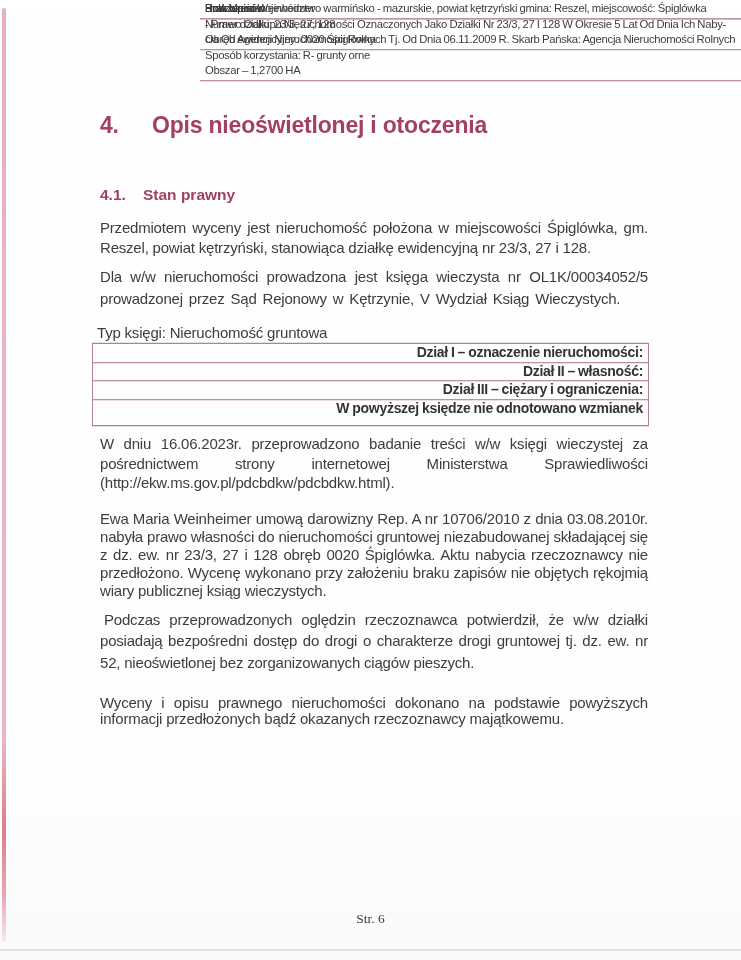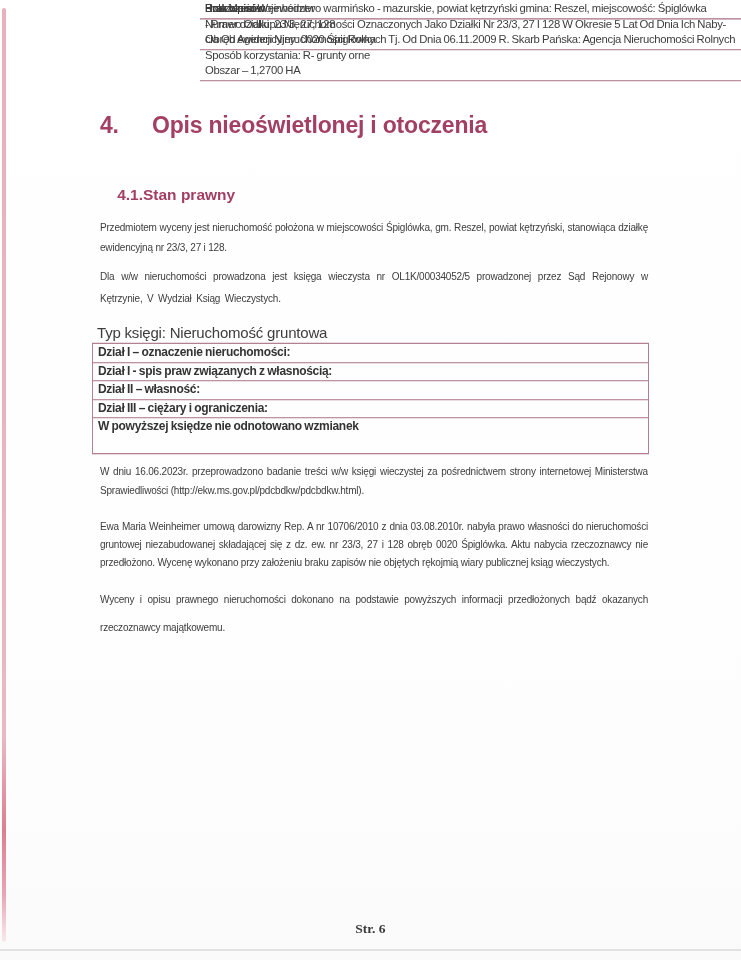--- a/index.html
+++ b/index.html
@@ -25,51 +25,51 @@
     background:rgba(198,195,192,0.45);
   }
   .content{position:absolute;left:100px;top:0;width:548px;}
   .h1{
     margin-top:112px;display:flex;align-items:baseline;
     color:#a23f63;font-weight:bold;font-size:23px;letter-spacing:-0.2px;
   }
   .h1 .num{width:52px;}
   .h2{
     margin-top:47px;display:flex;align-items:baseline;
-    color:#a23f63;font-weight:bold;font-size:15.5px;text-align:right;
+    color:#a23f63;font-weight:bold;font-size:15.5px;
   }
   .h2 .num{width:43px;}
   p{
-    margin:0;font-size:10px;letter-spacing:-0.2px;line-height:19.5px;
+    margin:0;font-size:15px;letter-spacing:-0.2px;line-height:19.5px;
     text-align:justify;color:#3d3d3d;
   }
   .p1{margin-top:14px;}
   .p2{margin-top:9px;line-height:22px;word-spacing:2px;}
   .reg-label{margin-top:14px;font-size:15px;letter-spacing:-0.2px;margin-left:-3px;}
   .reg-table{
     margin-left:-8px;margin-top:2px;width:557px;box-sizing:border-box;
     border:1px solid #b3808f;
     box-shadow:0 1px 0 rgba(179,128,143,0.30), 0 -1px 0 rgba(179,128,143,0.25);
     background:#fffefe;
   }
   .reg-row{
     padding:1px 5px;border-bottom:1px solid #bd93a0;
     box-shadow:0 1px 0 rgba(189,147,160,0.30);
   }
-  .reg-row:last-child{border-bottom:none;box-shadow:none;padding-bottom:18px;}
+  .reg-row:last-child{border-bottom:none;box-shadow:none;padding-bottom:9px;}
   .reg-row.header{font-weight:bold;color:#333333;}
   .reg-line{font-size:11.3px;letter-spacing:-0.3px;word-spacing:-0.5px;line-height:15.5px;}
-  .reg-row.header .reg-line{font-size:12px;}
+  .reg-row.header .reg-line{font-size:14px;text-align:right;}
   .p3{margin-top:8px;line-height:19.5px;}
   .p4{margin-top:17px;line-height:18px;}
   .p5{margin-top:9px;line-height:21.5px;text-indent:4px;}
-  .p6{margin-top:14px;line-height:28px;}
+  .p6{margin-top:22px;line-height:16px;}
   .footer{
-    position:absolute;left:0;right:0;bottom:23px;text-align:center;
-    font-family:"Liberation Serif", serif;font-size:13.5px;color:#3a3a3a;font-weight:bold;
+    position:absolute;left:0;right:0;bottom:33px;text-align:center;
+    font-family:"Liberation Serif", serif;font-size:13.5px;color:#3a3a3a;
   }
 </style>
 </head>
 <body>
 
 <div class="page">
   <div class="scan-line"></div>
 
   <div class="content">
 
@@ -92,23 +92,20 @@
         <div class="reg-row header">
           <div class="reg-line">Dział I – oznaczenie nieruchomości:</div>
         </div>
         <div class="reg-row content">
           <div class="reg-line">Położenie: województwo warmińsko - mazurskie, powiat kętrzyński gmina: Reszel, miejscowość: Śpiglówka</div>
           <div class="reg-line">Numer działki: 23/3, 27, 128</div>
           <div class="reg-line">Obręb ewidencyjny: 0020 Śpiglówka</div>
           <div class="reg-line">Sposób korzystania: R- grunty orne</div>
           <div class="reg-line">Obszar –  1,2700 HA</div>
         </div>
-        <div class="reg-row header">
-          <div class="reg-line">Dział I - spis praw związanych z własnością:</div>
-        </div>
         <div class="reg-row content">
           <div class="reg-line">Brak wpisów</div>
         </div>
         <div class="reg-row header">
           <div class="reg-line">Dział II – własność:</div>
         </div>
         <div class="reg-row content">
           <div class="reg-line">Ewa Maria Weinheimer</div>
         </div>
         <div class="reg-row header">
@@ -122,19 +119,20 @@
         <div class="reg-row content">
           <div class="reg-line">Brak wpisów</div>
         </div>
         <div class="reg-row header">
           <div class="reg-line">W powyższej księdze nie odnotowano wzmianek</div>
         </div>
       </div>
 
     <p class="p3">W dniu 16.06.2023r. przeprowadzono badanie treści w/w księgi wieczystej za pośrednictwem strony internetowej Ministerstwa Sprawiedliwości (http://ekw.ms.gov.pl/pdcbdkw/pdcbdkw.html).</p>
     <p class="p4">Ewa Maria Weinheimer umową darowizny Rep. A nr 10706/2010 z dnia 03.08.2010r. nabyła prawo własności do nieruchomości gruntowej niezabudowanej składającej się z dz. ew. nr 23/3, 27 i 128 obręb 0020 Śpiglówka. Aktu nabycia rzeczoznawcy nie przedłożono. Wycenę wykonano przy założeniu braku zapisów nie objętych rękojmią wiary publicznej ksiąg wieczystych.</p>
+    <p class="p5">Podczas przeprowadzonych oględzin rzeczoznawca potwierdził, że w/w działki posiadają bezpośredni dostęp do drogi o charakterze drogi gruntowej tj. dz. ew. nr 52, nieoświetlonej bez zorganizowanych ciągów pieszych.</p>
     <p class="p6">Wyceny i opisu prawnego nieruchomości dokonano na podstawie powyższych informacji przedłożonych bądź okazanych rzeczoznawcy majątkowemu.</p>
 
   </div>
 
   <div class="footer">Str. 6</div>
   <div class="scan-bottom"></div>
 </div>
 
 </body></html>

